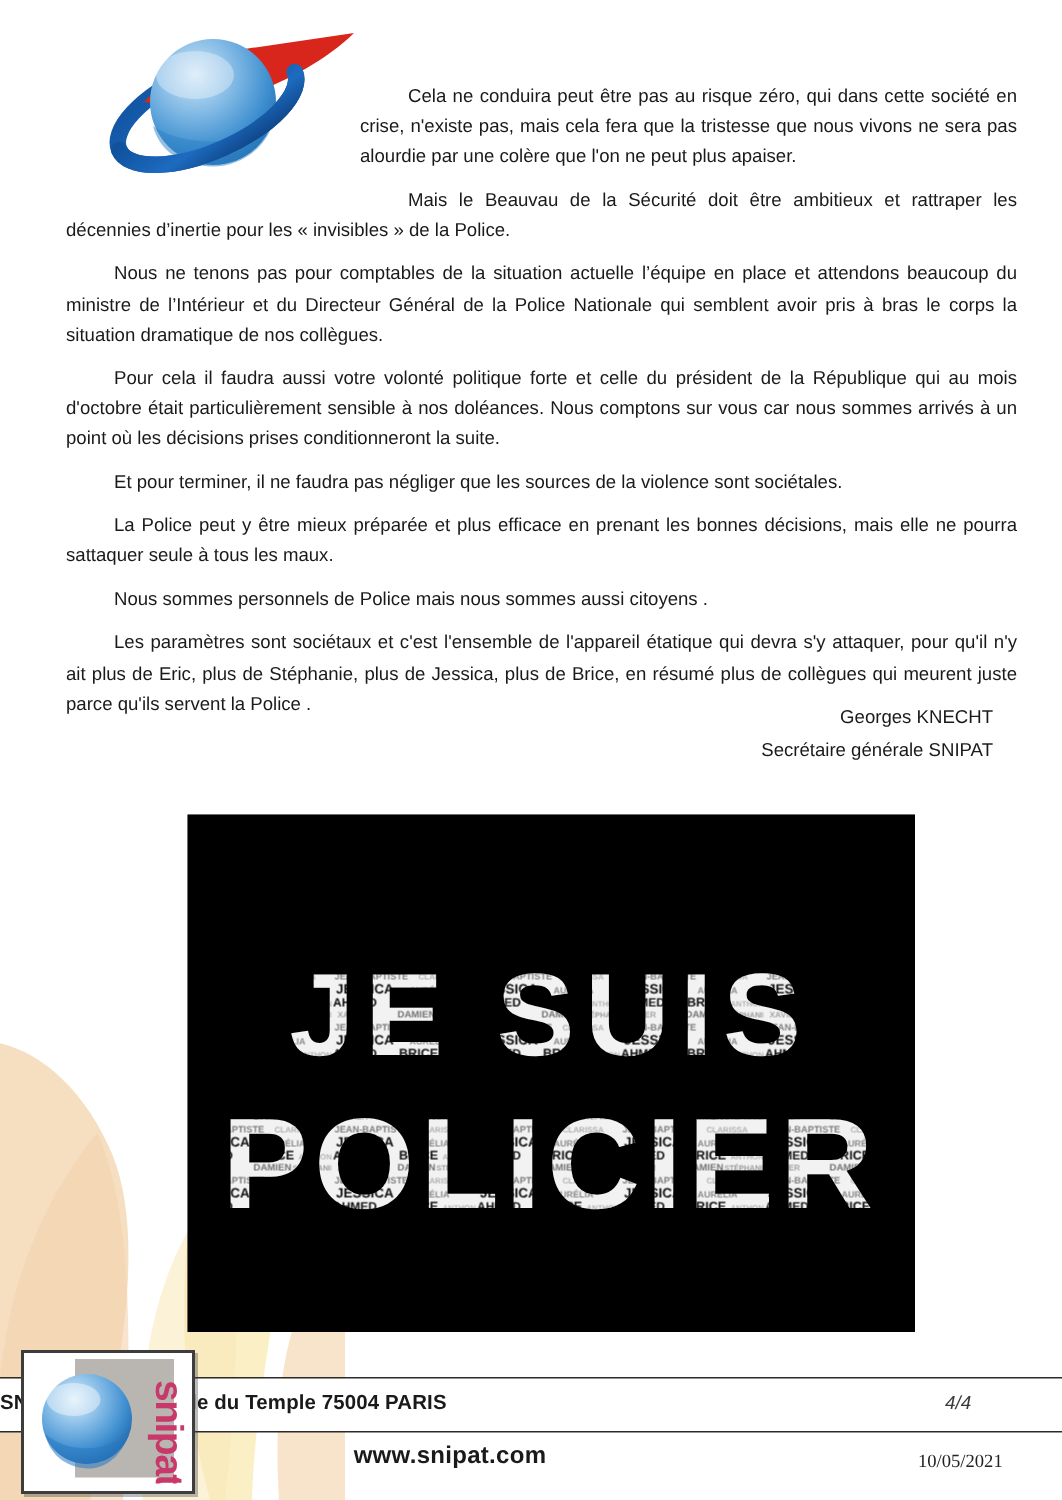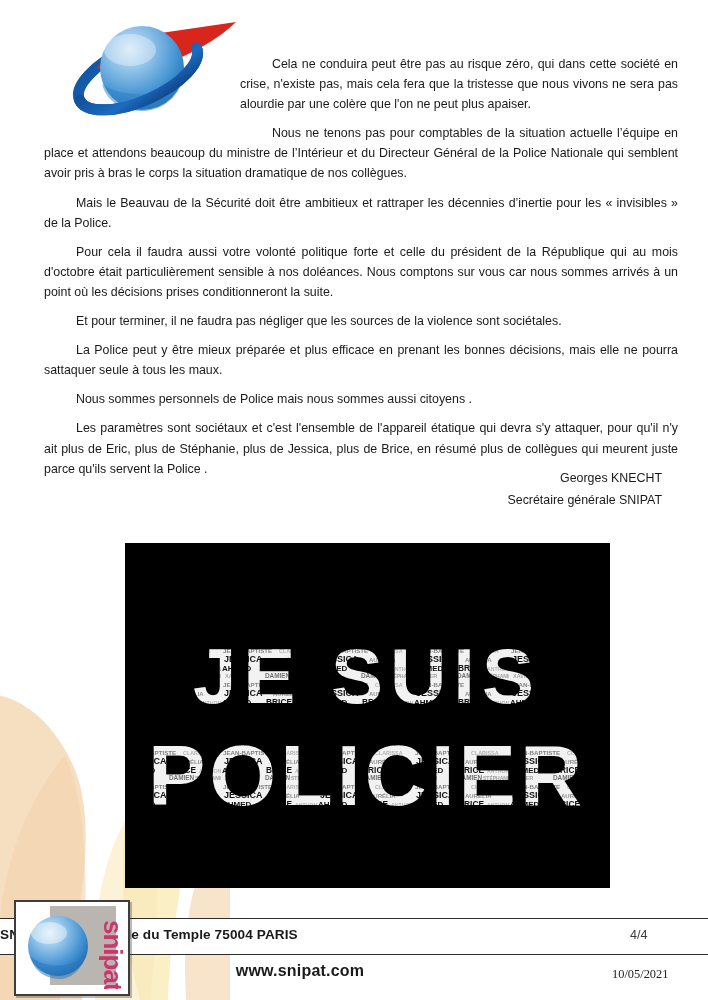--- a/index.html
+++ b/index.html
@@ -134,20 +134,21 @@
     font-size: 13.6px;
     font-weight: bold;
     letter-spacing: 0.1px;
   }
   #footer-page {
     position: absolute;
     left: 630px;
     top: 10px;
     font-size: 12.6px;
     color: #3a3a3a;
+    font-style: italic;
   }
   #footer-site {
     position: absolute;
     left: 0;
     top: 44px;
     width: 600px;
     text-align: center;
     font-size: 16px;
     font-weight: bold;
     letter-spacing: 0.2px;
@@ -215,22 +216,22 @@
     <path d="M 44 78 C 62 92 108 92 124 76 C 118 96 98 106 82 105 C 62 104 48 94 44 78 Z" fill="#2E7FC4" opacity="0.5"></path>
 
     <g transform="rotate(-24 80 68)">
       <path d="M 16 68 A 64 27 0 0 0 144 68" fill="none" stroke="url(#ring)" stroke-width="11" stroke-linecap="round"></path>
     </g>
   </svg>
 
   <div id="body-text">
     <div class="wrap-logo"></div>
     <p>Cela ne conduira peut être pas au risque zéro, qui dans cette société en crise, n'existe pas, mais cela fera que la tristesse que nous vivons ne sera pas alourdie par une colère que l'on ne peut plus apaiser.</p>
+    <p> Mais le Beauvau de la Sécurité doit être ambitieux et rattraper les décennies d’inertie pour les « invisibles » de la Police.</p>
     <p>Nous ne tenons pas pour comptables de la situation actuelle l’équipe en place et attendons beaucoup du ministre de l’Intérieur et du Directeur Général de la Police Nationale qui semblent avoir pris à bras le corps la situation dramatique de nos collègues.</p>
-    <p> Mais le Beauvau de la Sécurité doit être ambitieux et rattraper les décennies d’inertie pour les « invisibles » de la Police.</p>
     <p>Pour cela il faudra aussi votre volonté politique forte et celle du président de la République qui au mois d'octobre était particulièrement sensible à nos doléances. Nous comptons sur vous car nous sommes arrivés à un point où les décisions prises conditionneront la suite.</p>
     <p>Et pour terminer, il ne faudra pas négliger que les sources de la violence sont sociétales.</p>
     <p>La Police peut y être mieux préparée et plus efficace en prenant les bonnes décisions, mais elle ne pourra sattaquer seule à tous les maux.</p>
     <p class="spacer-para">Nous sommes personnels de Police mais nous sommes aussi citoyens .</p>
     <p>Les paramètres sont sociétaux et c'est l'ensemble de l'appareil étatique qui devra s'y attaquer, pour qu'il n'y ait plus de Eric, plus de Stéphanie, plus de Jessica, plus de Brice, en résumé plus de collègues qui meurent juste parce qu'ils servent la Police .</p>
   </div>
 
   <div id="signature">
     <div>Georges KNECHT</div>
     <div>Secrétaire générale SNIPAT</div>

